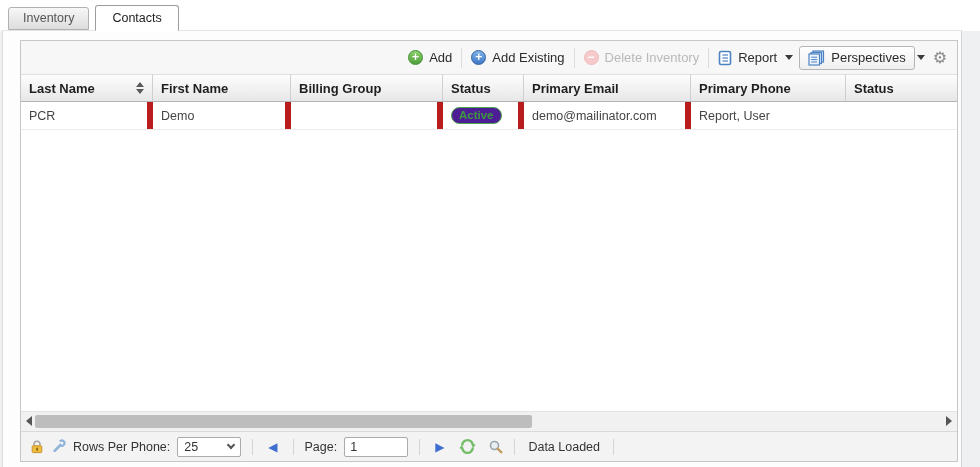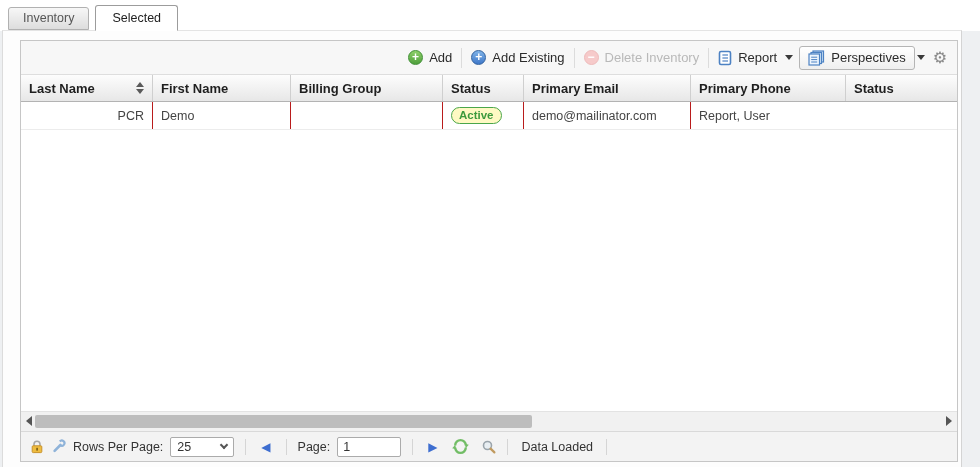--- a/index.html
+++ b/index.html
@@ -66,29 +66,29 @@
   }
   .hcell { display:flex; align-items:center; padding:0 8px; border-right:1px solid #cfcfcf; overflow:hidden; white-space:nowrap; }
   .hcell:last-child { border-right:none; flex:1; }
   .hcell .label { flex:1; }
   .sort { display:inline-flex; flex-direction:column; gap:2px; margin-left:6px; }
   .sort i { display:block; width:0; height:0; border-left:4px solid transparent; border-right:4px solid transparent; }
   .sort .up { border-bottom:5px solid #5a5a5a; }
   .sort .down { border-top:5px solid #5a5a5a; }
 
   .drow { flex:0 0 28px; height:28px; display:flex; font-size:12.5px; color:#444; border-bottom:1px solid #ececec; background:#fff; }
-  .dcell { display:flex; align-items:center; padding:0 8px; border-right:1px solid #b91c1c; overflow:hidden; white-space:nowrap; }
+  .dcell { display:flex; align-items:center; padding:0 8px; border-right:6px solid #b91c1c; overflow:hidden; white-space:nowrap; }
   .dcell:last-child { border-right:none; flex:1; }
 
-  .c0 { width:132px;justify-content:flex-end; } .c1 { width:138px; } .c2 { width:152px; } .c3 { width:81px; }
+  .c0 { width:132px; } .c1 { width:138px; } .c2 { width:152px; } .c3 { width:81px; }
   .c4 { width:167px; } .c5 { width:155px; }
 
   .badge {
     display:inline-block; border:1px solid #4aa64a; color:#3d9a3d; font-weight:bold;
-    font-size:11.5px; line-height:15px; padding:0 7px; border-radius:9px; background:#fef9c3;
+    font-size:11.5px; line-height:15px; padding:0 7px; border-radius:9px; background:#4c1d95;
   }
 
   .body-area { flex:1; background:#fff; }
 
   
   .hscroll { flex:0 0 20px; background:#f1f1f1; border-top:1px solid #e3e3e3; position:relative; }
   .hs-arrow { position:absolute; top:4px; width:0; height:0; border-top:5px solid transparent; border-bottom:5px solid transparent; }
   .hs-left  { left:5px;  border-right:6px solid #555; }
   .hs-right { right:5px; border-left:6px solid #555; }
   .hs-thumb { position:absolute; left:14px; top:3px; width:497px; height:13px; background:#bdbdbd; border-radius:2px; cursor:pointer; }
@@ -110,21 +110,21 @@
   .status-text { color:#333; margin:0 2px; }
 </style>
 </head>
 <body>
 
 <div class="top-strip"></div>
 <div class="outer-card"></div>
 
 <div class="tabbar">
   <span class="tab">Inventory</span>
-  <span class="tab active">Selected</span>
+  <span class="tab active">Contacts</span>
 </div>
 
 <div class="panel">
 
   <div class="toolbar">
     <div class="tbtn">
       <span class="circle-icon green">+</span>
       <span>Add</span>
     </div>
     <div class="tsep"></div>
@@ -221,21 +221,21 @@
         <rect x="2.2" y="6.8" width="9.6" height="6.8" rx="1" fill="#eebc3f" stroke="#c8922a" stroke-width="1"></rect>
         <rect x="6.3" y="8.8" width="1.6" height="2.8" fill="#7a5a12"></rect>
       </svg>
     </span>
     <span class="ficon">
       <svg width="15" height="15" viewBox="0 0 15 15">
         <line x1="3.6" y1="11.8" x2="9.4" y2="6" stroke="#8fb3d9" stroke-width="2.6" stroke-linecap="round"></line>
         <circle cx="10.8" cy="4.2" r="2.6" stroke="#8fb3d9" stroke-width="2.2" fill="none" stroke-dasharray="12 4.4" transform="rotate(-140 10.8 4.2)"></circle>
       </svg>
     </span>
-    <span>Rows Per Page:</span>
+    <span>Rows Per Phone:</span>
     <div class="select">
       <span>25</span>
       <span class="chev"></span>
     </div>
     <div class="fsep"></div>
     <span class="nav-arrow">◀</span>
     <div class="fsep"></div>
     <span>Page:</span>
     <input class="page-input" type="text" value="1" style="">
     <div class="fsep"></div>

